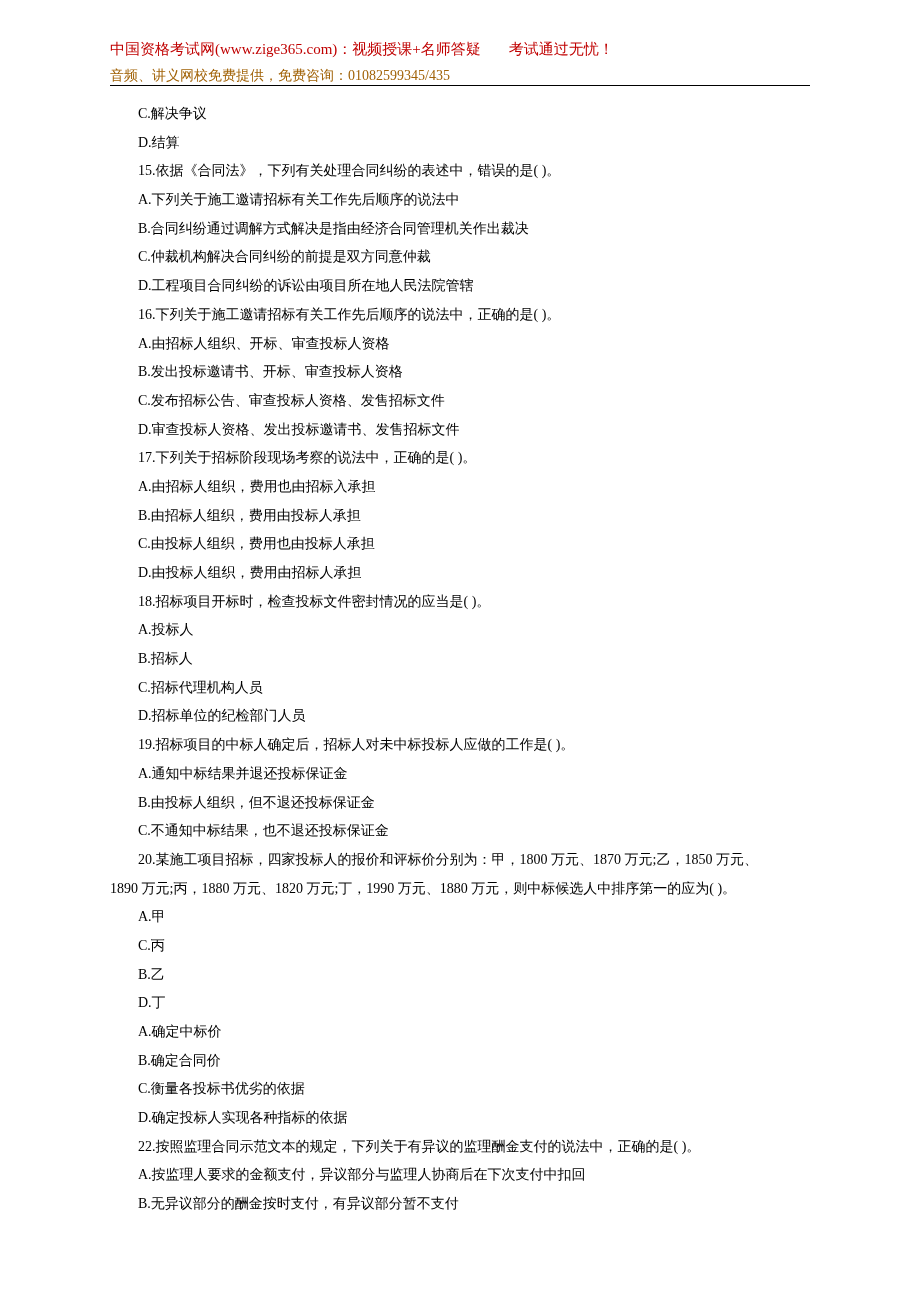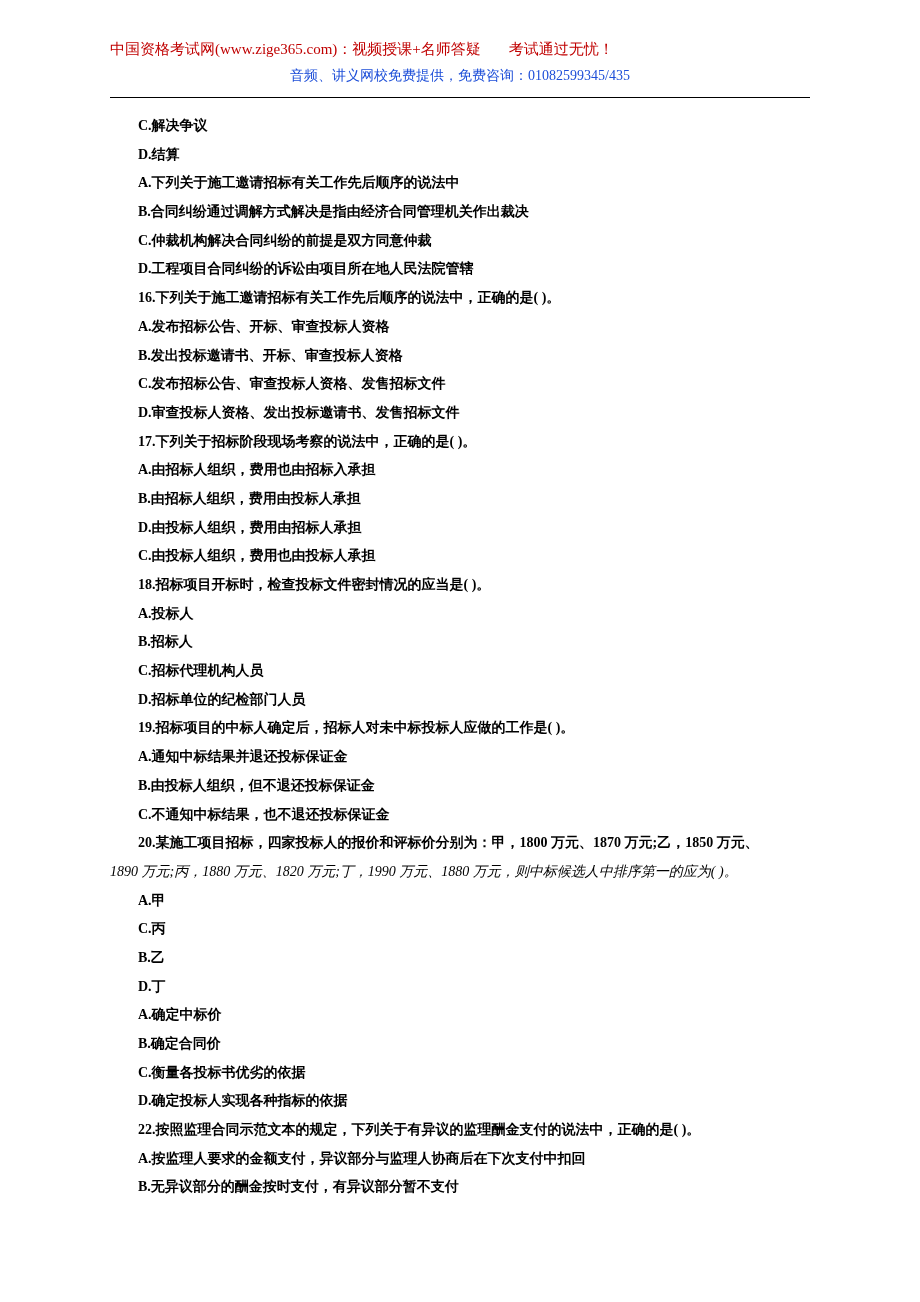--- a/index.html
+++ b/index.html
@@ -15,37 +15,36 @@
     padding: 40px 110px 30px 110px;
   }
   .header-top {
     text-align: left;
     color: #c00000;
     font-size: 15px;
     margin-bottom: 8px;
   }
   .header-top .gap { display:inline-block; width:28px; }
   .header-sub {
-    text-align: center;
-    color: #1d4ed8;
+    text-align: left;
+    color: #a16207;
     font-size: 14px;
-    margin-bottom: 12px;
   }
   .hr-top {
     border: none;
     border-top: 1.5px solid #000;
     margin: 0 0 14px 0;
   }
   .content {
     line-height: 2.05;
     font-size: 14px;
     color: #000;
   }
-  .indent { text-indent: 2em; font-weight: bold; }
-  .no-indent { text-indent: 0; font-style: italic; }
+  .indent { text-indent: 2em; }
+  .no-indent { text-indent: 0; }
   .footer {
     margin-top: 12px;
     font-size: 13.5px;
     line-height: 1.8;
     color: #000;
   }
 </style>
 </head>
 <body>
 
@@ -54,34 +53,35 @@
   <div class="header-top">
     <span>中国资格考试网(www.zige365.com)：视频授课+名师答疑</span><span class="gap"></span><span>考试通过无忧！</span>
   </div>
   <div class="header-sub">音频、讲义网校免费提供，免费咨询：01082599345/435</div>
 
   <hr class="hr-top">
 
   <div class="content">
     <div class="indent">C.解决争议</div>
     <div class="indent">D.结算</div>
+    <div class="indent">15.依据《合同法》，下列有关处理合同纠纷的表述中，错误的是( )。</div>
     <div class="indent">A.下列关于施工邀请招标有关工作先后顺序的说法中</div>
     <div class="indent">B.合同纠纷通过调解方式解决是指由经济合同管理机关作出裁决</div>
     <div class="indent">C.仲裁机构解决合同纠纷的前提是双方同意仲裁</div>
     <div class="indent">D.工程项目合同纠纷的诉讼由项目所在地人民法院管辖</div>
     <div class="indent">16.下列关于施工邀请招标有关工作先后顺序的说法中，正确的是( )。</div>
-    <div class="indent">A.发布招标公告、开标、审查投标人资格</div>
+    <div class="indent">A.由招标人组织、开标、审查投标人资格</div>
     <div class="indent">B.发出投标邀请书、开标、审查投标人资格</div>
     <div class="indent">C.发布招标公告、审查投标人资格、发售招标文件</div>
     <div class="indent">D.审查投标人资格、发出投标邀请书、发售招标文件</div>
     <div class="indent">17.下列关于招标阶段现场考察的说法中，正确的是( )。</div>
     <div class="indent">A.由招标人组织，费用也由招标入承担</div>
     <div class="indent">B.由招标人组织，费用由投标人承担</div>
+    <div class="indent">C.由投标人组织，费用也由投标人承担</div>
     <div class="indent">D.由投标人组织，费用由招标人承担</div>
-    <div class="indent">C.由投标人组织，费用也由投标人承担</div>
     <div class="indent">18.招标项目开标时，检查投标文件密封情况的应当是( )。</div>
     <div class="indent">A.投标人</div>
     <div class="indent">B.招标人</div>
     <div class="indent">C.招标代理机构人员</div>
     <div class="indent">D.招标单位的纪检部门人员</div>
     <div class="indent">19.招标项目的中标人确定后，招标人对未中标投标人应做的工作是( )。</div>
     <div class="indent">A.通知中标结果并退还投标保证金</div>
     <div class="indent">B.由投标人组织，但不退还投标保证金</div>
     <div class="indent">C.不通知中标结果，也不退还投标保证金</div>
     <div class="indent">20.某施工项目招标，四家投标人的报价和评标价分别为：甲，1800 万元、1870 万元;乙，1850 万元、</div>

